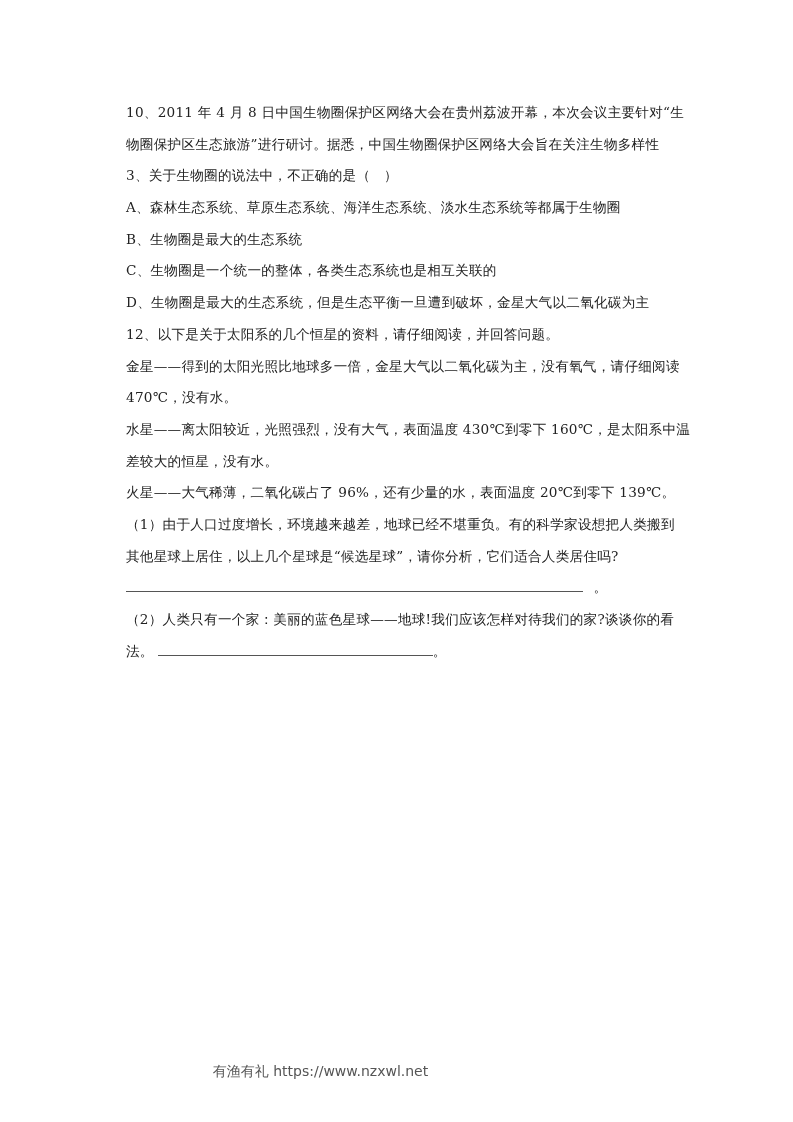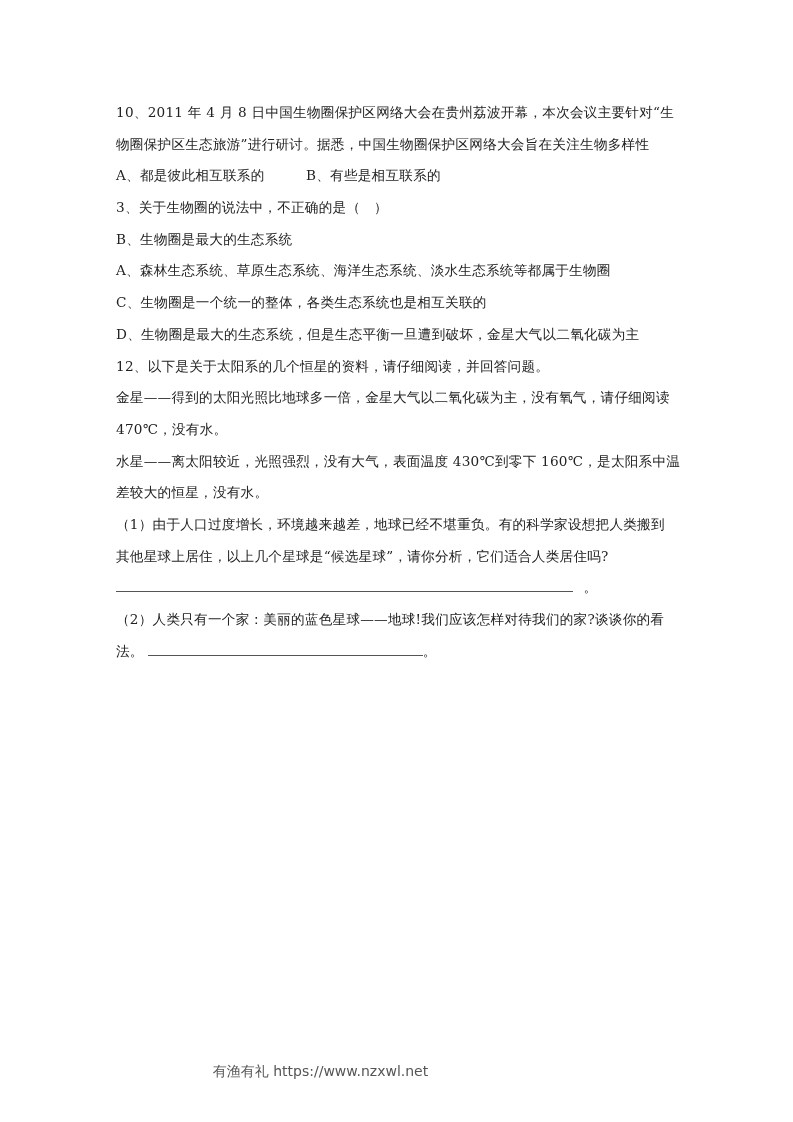--- a/index.html
+++ b/index.html
@@ -1,47 +1,44 @@
 <!DOCTYPE html>
 <html><head>
   <meta charset="utf-8">
   <style>
     html, body { margin: 0; padding: 0; background: #ffffff; }
     body { width: 793px; height: 1122px; position: relative; overflow: hidden;
            font-family: "DejaVu Serif", "Liberation Serif", serif; color: #222; }
-    .page { position: absolute; left: 116px; top: 97px; width: 575px; }
+    .page { position: absolute; left: 126px; top: 97px; width: 575px; }
     .line { font-size: 13.6px; height: 31.7px; line-height: 31.7px; white-space: nowrap; letter-spacing: 0.25px; }
     .opts { display: flex; }
     .opt-a { width: 190px; }
     .blank { display: inline-block; border-bottom: 1px solid #555; vertical-align: baseline; height: 14px; }
     .footer { position: absolute; top: 1063px; left: 0; width: 641px; text-align: center;
               font-family: "DejaVu Sans", "Liberation Sans", sans-serif; font-size: 14px; color: #555; }
   </style>
 </head>
 <body>
 
 <div class="page">
   <div class="line">10、2011 年 4 月 8 日中国生物圈保护区网络大会在贵州荔波开幕，本次会议主要针对“生</div>
   <div class="line">物圈保护区生态旅游”进行研讨。据悉，中国生物圈保护区网络大会旨在关注生物多样性</div>
-  <div class="line opts">
-    <span class="opt-a">A、都是彼此相互联系的</span>
-    <span>B、有些是相互联系的</span>
-  </div>
 
   <div class="line">3、关于生物圈的说法中，不正确的是（　）</div>
+  <div class="line">A、森林生态系统、草原生态系统、海洋生态系统、淡水生态系统等都属于生物圈</div>
   <div class="line">B、生物圈是最大的生态系统</div>
-  <div class="line">A、森林生态系统、草原生态系统、海洋生态系统、淡水生态系统等都属于生物圈</div>
   <div class="line">C、生物圈是一个统一的整体，各类生态系统也是相互关联的</div>
   <div class="line">D、生物圈是最大的生态系统，但是生态平衡一旦遭到破坏，金星大气以二氧化碳为主</div>
 
   <div class="line">12、以下是关于太阳系的几个恒星的资料，请仔细阅读，并回答问题。</div>
   <div class="line">金星——得到的太阳光照比地球多一倍，金星大气以二氧化碳为主，没有氧气，请仔细阅读</div>
   <div class="line">470℃，没有水。</div>
   <div class="line">水星——离太阳较近，光照强烈，没有大气，表面温度 430℃到零下 160℃，是太阳系中温</div>
   <div class="line">差较大的恒星，没有水。</div>
+  <div class="line">火星——大气稀薄，二氧化碳占了 96%，还有少量的水，表面温度 20℃到零下 139℃。</div>
   <div class="line">（1）由于人口过度增长，环境越来越差，地球已经不堪重负。有的科学家设想把人类搬到</div>
   <div class="line">其他星球上居住，以上几个星球是“候选星球”，请你分析，它们适合人类居住吗?</div>
   <div class="line">
     <span class="blank" style="width:457px"></span>
     <span style="margin-left:6px">。</span>
   </div>
   <div class="line">（2）人类只有一个家：美丽的蓝色星球——地球!我们应该怎样对待我们的家?谈谈你的看</div>
   <div class="line">
     <span>法。</span><span class="blank" style="width:275px;margin-left:4px"></span><span>。</span>
   </div>

